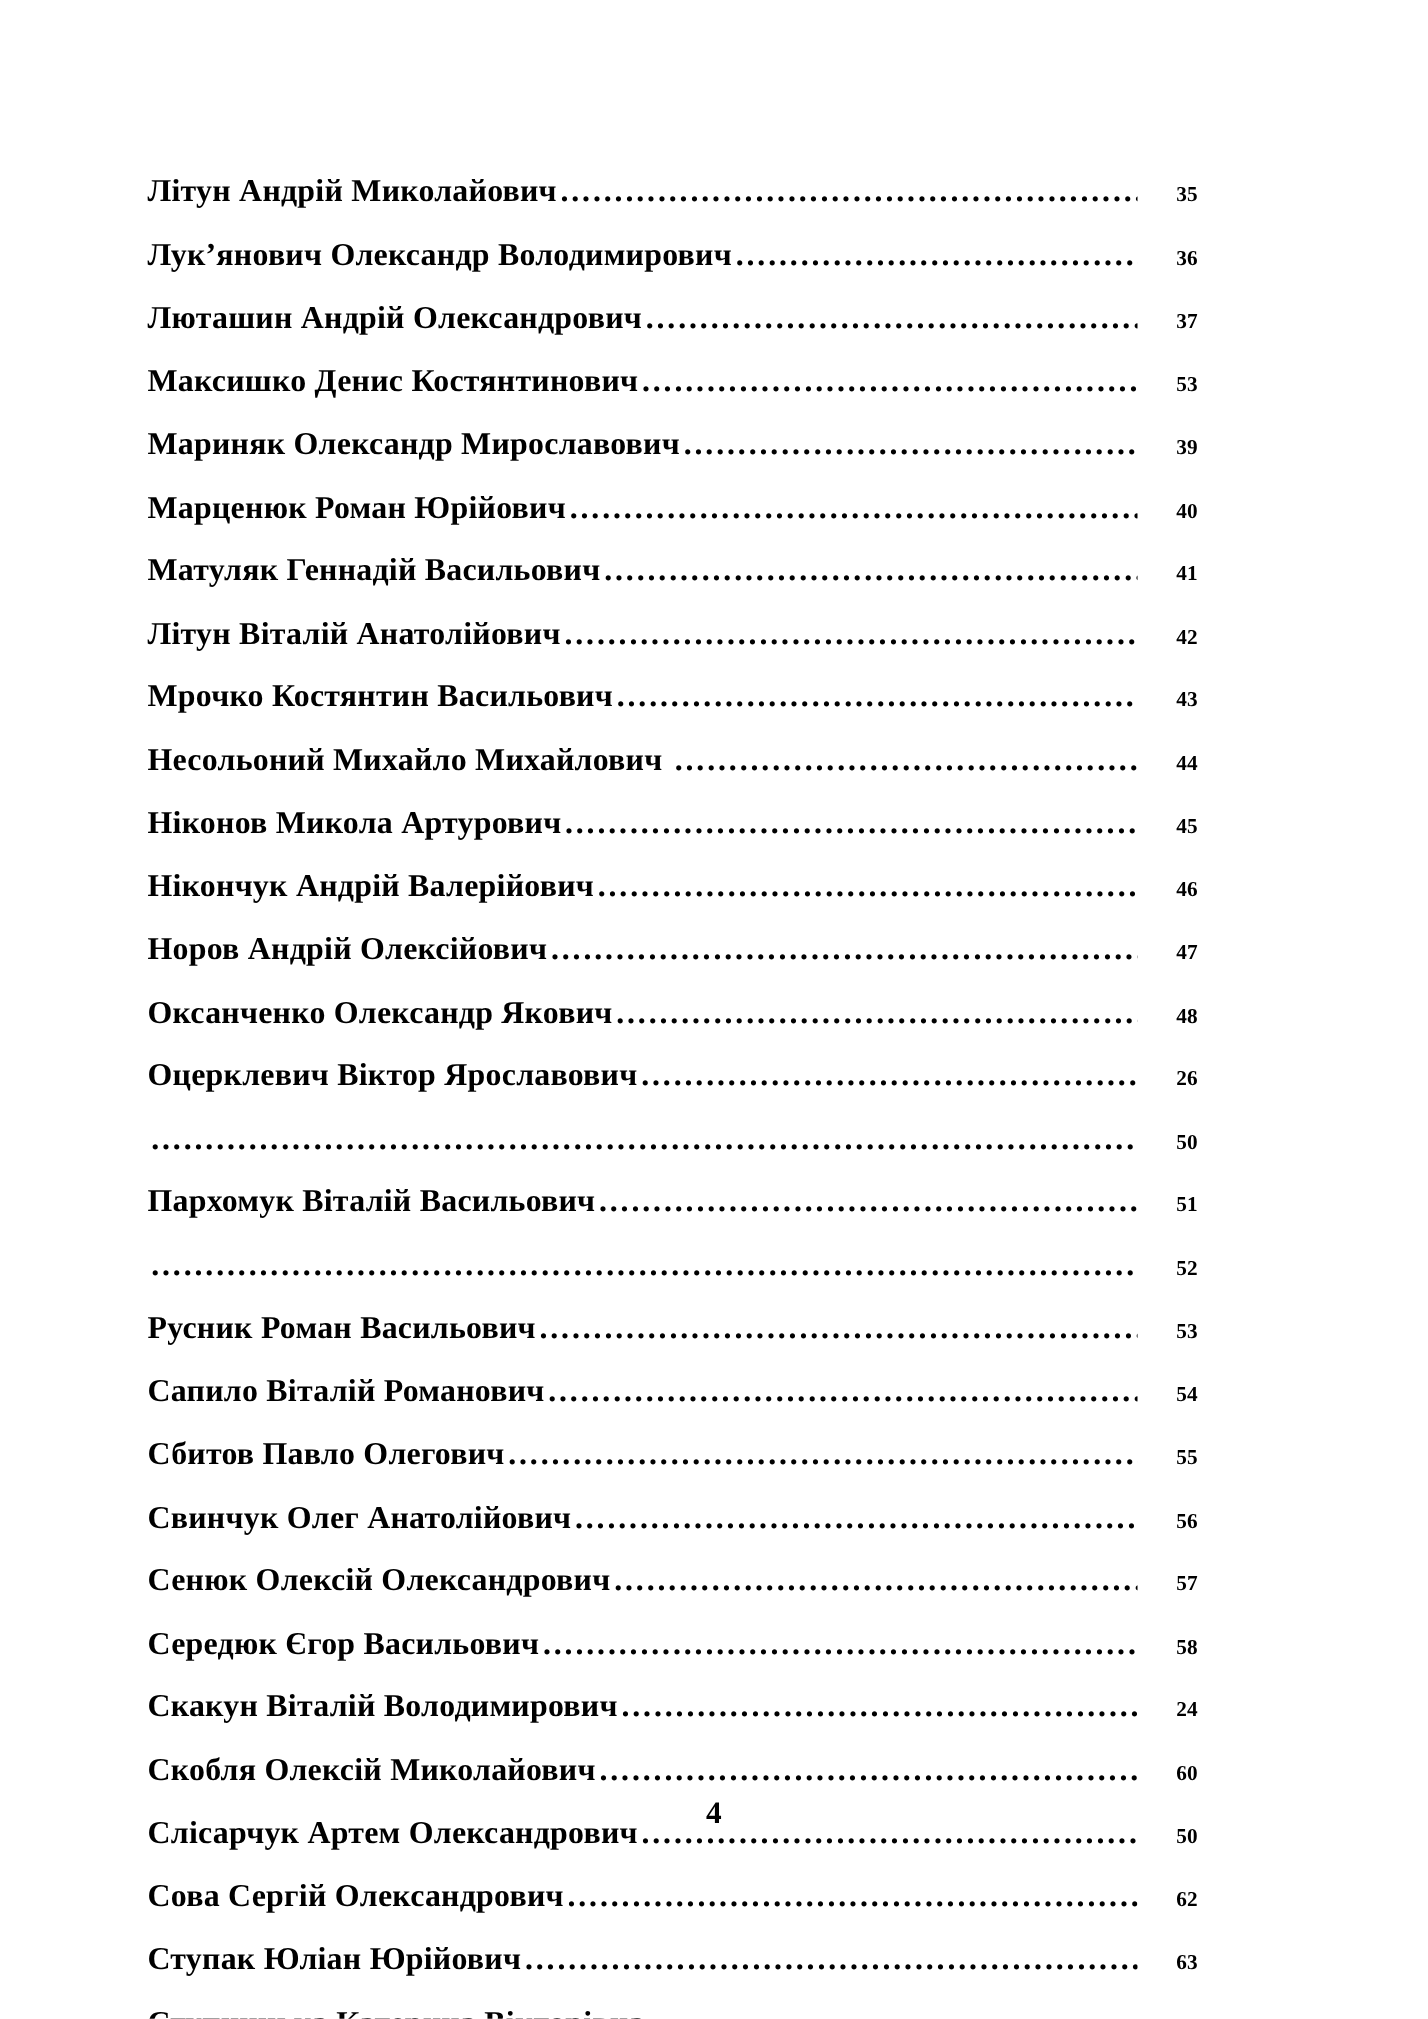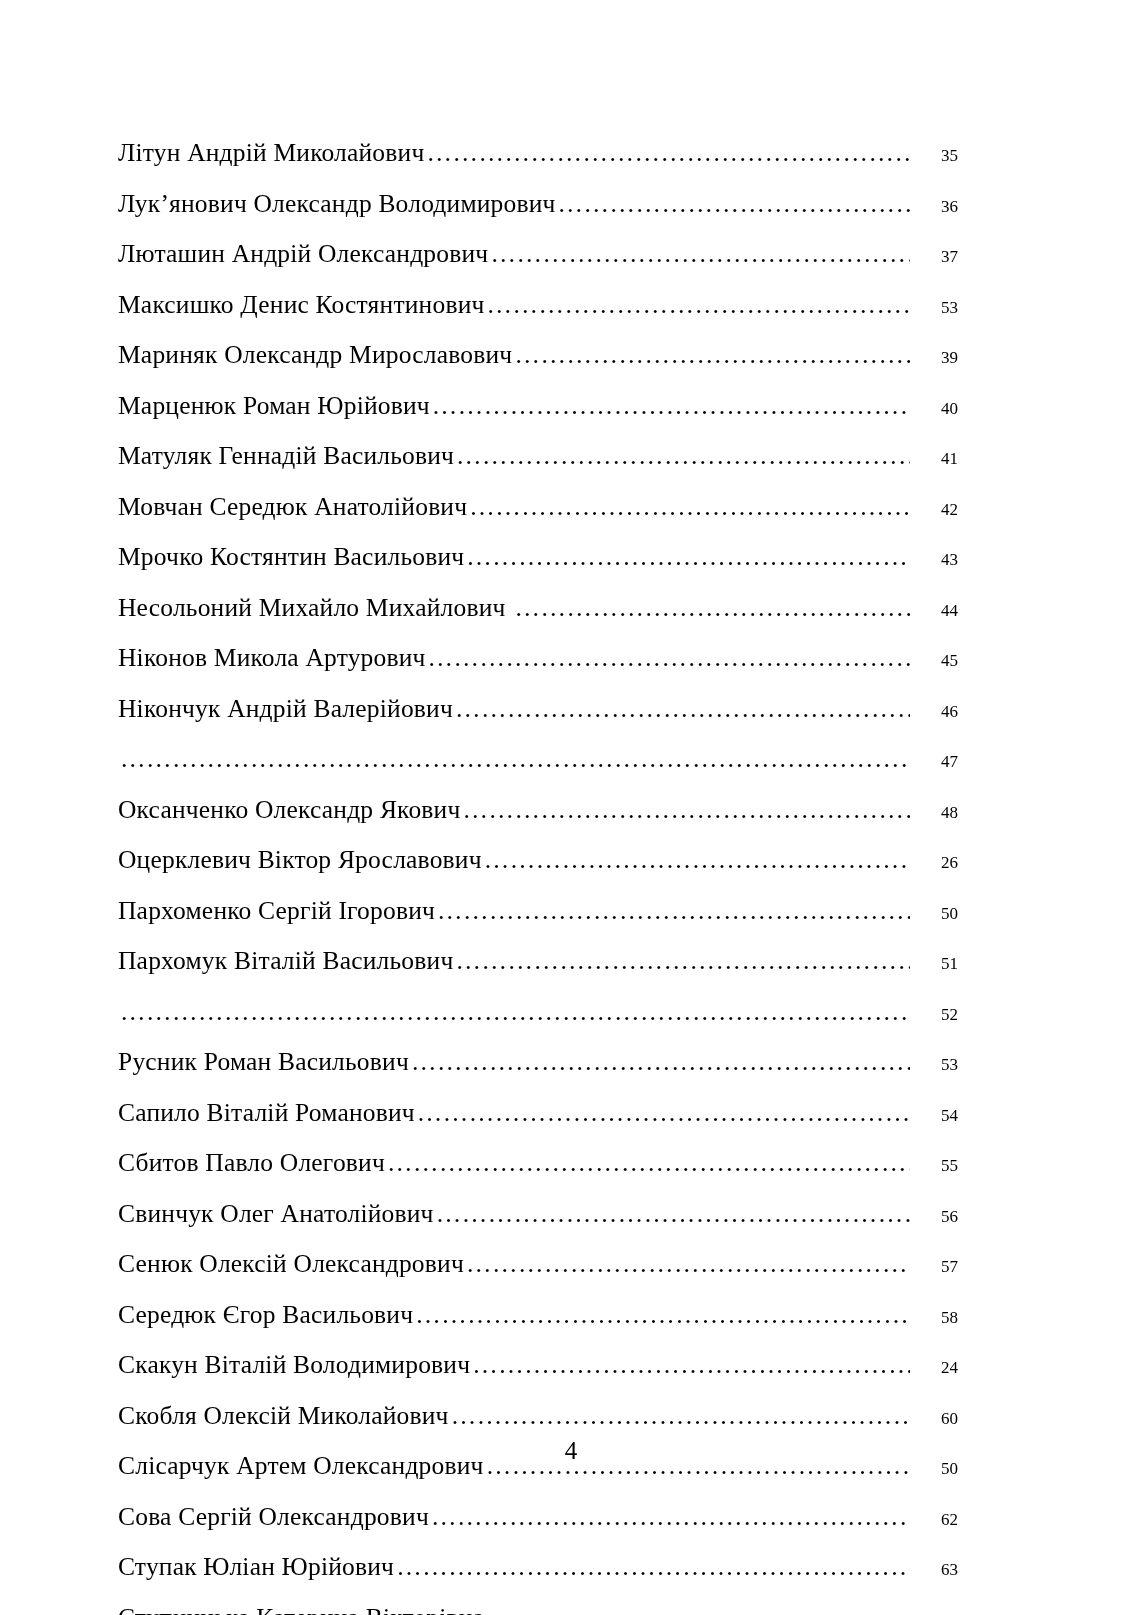--- a/index.html
+++ b/index.html
@@ -15,20 +15,21 @@
     position: relative;
     overflow: hidden;
   }
   .page {
     position: absolute;
     left: 0;
     top: 0;
     width: 924px;
     height: 1615px;
     background: #ffffff;
+    font-weight: bold;
   }
   .toc {
     position: absolute;
     left: 118px;
     top: 140px;
     width: 840px;
   }
   .toc-entry {
     display: flex;
     align-items: baseline;
@@ -107,21 +108,21 @@
       <span class="entry-page">40</span>
     </div>
 
     <div class="toc-entry">
       <span class="entry-title">Матуляк Геннадій Васильович</span>
       <span class="entry-leader">……………………………………………………………………………………………………………………</span>
       <span class="entry-page">41</span>
     </div>
 
     <div class="toc-entry">
-      <span class="entry-title">Мовчан Середюк Анатолійович</span>
+      <span class="entry-title">Літун Віталій Анатолійович</span>
       <span class="entry-leader">……………………………………………………………………………………………………………………</span>
       <span class="entry-page">42</span>
     </div>
 
     <div class="toc-entry">
       <span class="entry-title">Мрочко Костянтин Васильович</span>
       <span class="entry-leader">……………………………………………………………………………………………………………………</span>
       <span class="entry-page">43</span>
     </div>
 
@@ -137,38 +138,38 @@
       <span class="entry-page">45</span>
     </div>
 
     <div class="toc-entry">
       <span class="entry-title">Нікончук Андрій Валерійович</span>
       <span class="entry-leader">……………………………………………………………………………………………………………………</span>
       <span class="entry-page">46</span>
     </div>
 
     <div class="toc-entry">
+      <span class="entry-title">Норов Андрій Олексійович</span>
       <span class="entry-leader">……………………………………………………………………………………………………………………</span>
       <span class="entry-page">47</span>
     </div>
 
     <div class="toc-entry">
       <span class="entry-title">Оксанченко Олександр Якович</span>
       <span class="entry-leader">……………………………………………………………………………………………………………………</span>
       <span class="entry-page">48</span>
     </div>
 
     <div class="toc-entry">
       <span class="entry-title">Оцерклевич Віктор Ярославович</span>
       <span class="entry-leader">……………………………………………………………………………………………………………………</span>
       <span class="entry-page">26</span>
     </div>
 
     <div class="toc-entry">
-      <span class="entry-title">Пархоменко Сергій Ігорович</span>
       <span class="entry-leader">……………………………………………………………………………………………………………………</span>
       <span class="entry-page">50</span>
     </div>
 
     <div class="toc-entry">
       <span class="entry-title">Пархомук Віталій Васильович</span>
       <span class="entry-leader">……………………………………………………………………………………………………………………</span>
       <span class="entry-page">51</span>
     </div>
 

